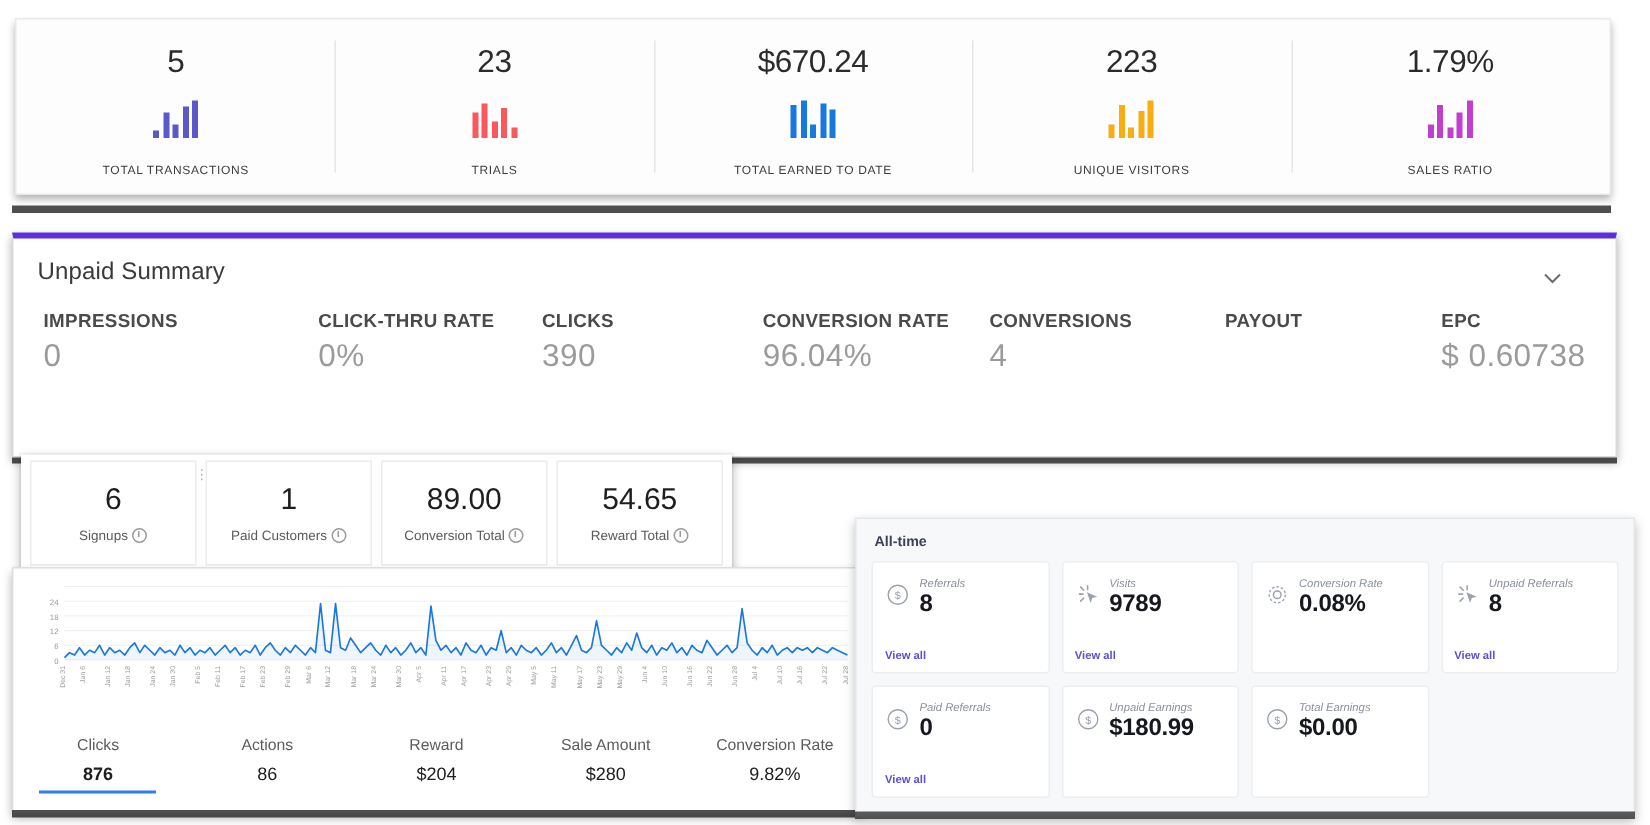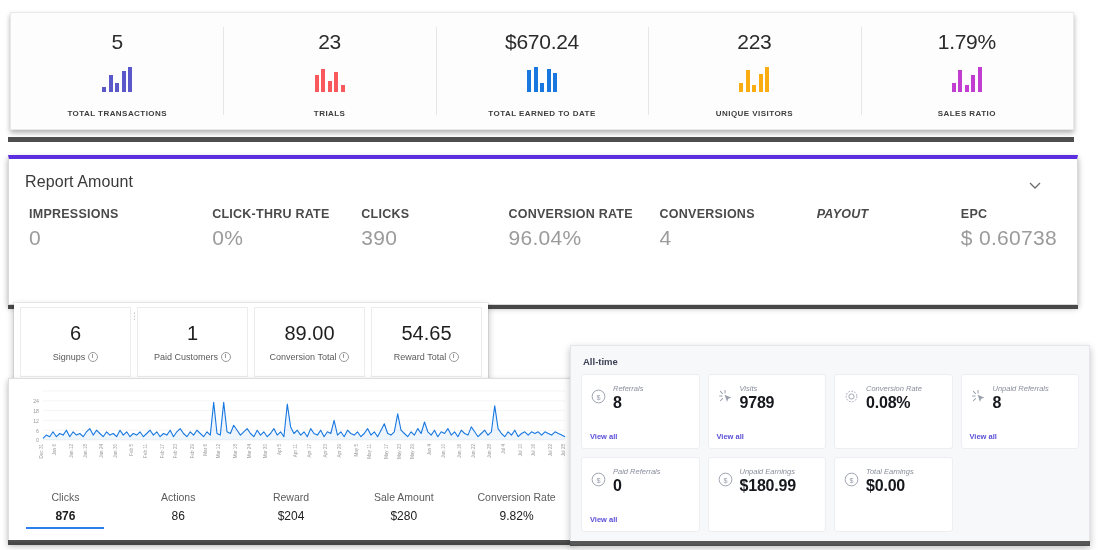--- a/index.html
+++ b/index.html
@@ -30,21 +30,21 @@
   .kpi + .kpi::before{
     content:"";position:absolute;left:0;top:14px;bottom:14px;width:1px;background:#e6e6e6;
   }
   .kpi-value{
     font-size:21px;color:#2b2b2b;font-weight:400;letter-spacing:-.3px;
     line-height:1;margin-bottom:14px;
   }
   .kpi-spark{height:26px;display:flex;align-items:flex-end;gap:2.5px;margin-bottom:17px;}
   .kpi-spark i{display:block;width:4px;border-radius:0;}
   .kpi-label{
-    font-size:8px;letter-spacing:.45px;color:#3d3d3d;font-weight:700;
+    font-size:8px;letter-spacing:.45px;color:#3d3d3d;font-weight:400;
     text-transform:uppercase;
   }
 
   
   #report-summary{
     position:absolute;left:8px;top:155px;width:1070px;height:150px;
     background:#fff;
     border:1px solid #d9d9d9;
     border-top:4px solid #5b2ee0;
     box-shadow:0 3px 6px rgba(0,0,0,.33);
@@ -224,21 +224,21 @@
         <i style="height:21.84px;background:#c23ed0"></i>
         <i style="height:6.76px;background:#c23ed0"></i>
         <i style="height:16.12px;background:#c23ed0"></i>
         <i style="height:24.96px;background:#c23ed0"></i>
       </div>
       <div class="kpi-label">SALES RATIO</div>
     </div>
   </div>
 
 <div id="report-summary">
-  <div id="rs-title">Report Amount</div>
+  <div id="rs-title">Unpaid Summary</div>
   <div id="rs-chevron">
     <svg viewBox="0 0 16 16" width="16" height="16">
         <path d="M3 6 L8 11 L13 6" fill="none" stroke="#6b6b6b" stroke-width="1.3"></path>
       </svg>
   </div>
   <div id="rs-metrics">
       <div class="rs-metric" style="width: 148px;">
         <div class="rs-m-label">IMPRESSIONS</div>
         <div class="rs-m-value">0</div>
       </div>
@@ -251,21 +251,21 @@
         <div class="rs-m-value">390</div>
       </div>
       <div class="rs-metric" style="width: 152px;">
         <div class="rs-m-label">CONVERSION RATE</div>
         <div class="rs-m-value">96.04%</div>
       </div>
       <div class="rs-metric" style="width: 158px;">
         <div class="rs-m-label">CONVERSIONS</div>
         <div class="rs-m-value">4</div>
       </div>
-      <div class="rs-metric" style="width: 145px; font-style: italic;">
+      <div class="rs-metric" style="width: 145px;">
         <div class="rs-m-label">PAYOUT</div>
       </div>
       <div class="rs-metric">
         <div class="rs-m-label">EPC</div>
         <div class="rs-m-value">$ 0.60738</div>
       </div>
     </div>
   <svg id="rs-sparkline" viewBox="0 0 150 30" preserveAspectRatio="none">
       <polyline points="1.0,25.3 3.7,25.3 6.5,25.3 9.2,25.3 12.0,22.7 14.7,25.3 17.4,25.3 20.2,14.7 22.9,20.0 25.7,22.7 28.4,25.3 31.1,17.3 33.9,22.7 36.6,25.3 39.4,25.3 42.1,22.7 44.9,25.3 47.6,25.3 50.3,12.0 53.1,22.7 55.8,14.7 58.6,20.0 61.3,22.7 64.0,9.3 66.8,22.7 69.5,20.0 72.3,22.7 75.0,25.3 77.7,22.7 80.5,25.3 83.2,25.3 86.0,25.3 88.7,25.3 91.4,22.7 94.2,25.3 96.9,25.3 99.7,25.3 102.4,22.7 105.1,25.3 107.9,20.0 110.6,22.7 113.4,25.3 116.1,22.7 118.9,17.3 121.6,22.7 124.3,20.0 127.1,22.7 129.8,25.3 132.6,25.3 135.3,4.0 138.0,22.7 140.8,25.3 143.5,25.3 146.3,25.3 149.0,25.3" fill="none" stroke="#444444" stroke-width="0.8"></polyline>
     </svg>

